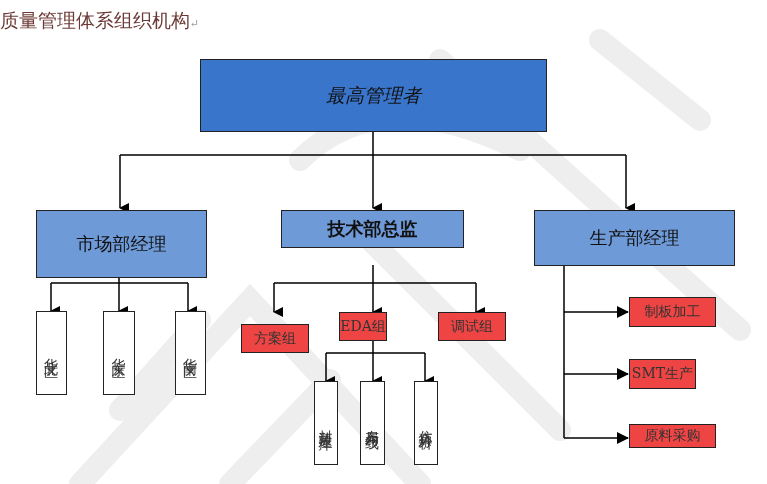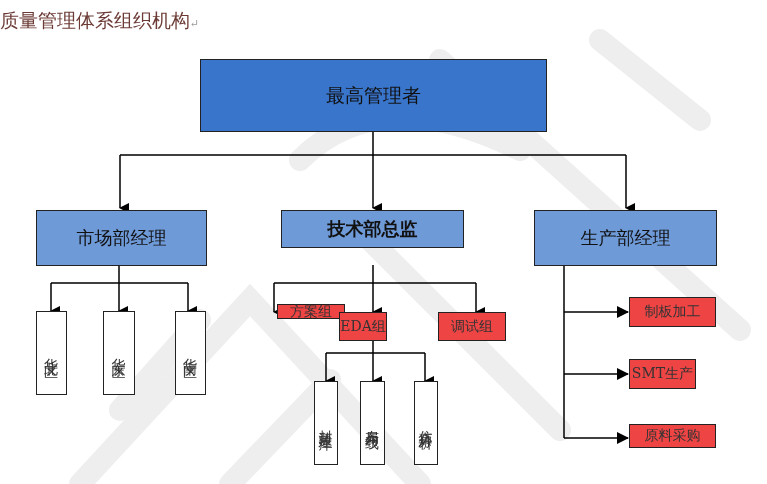--- a/index.html
+++ b/index.html
@@ -67,45 +67,45 @@
     <path d="M373 353 L373 381" marker-end="url(#ah)"></path>
     <path d="M425 353 L425 381" marker-end="url(#ah)"></path>
 
     <path d="M564 265 L564 438"></path>
     <path d="M564 312 L628 312" marker-end="url(#ar)"></path>
     <path d="M564 374 L628 374" marker-end="url(#ar)"></path>
     <path d="M564 438 L628 438" marker-end="url(#ar)"></path>
   </g>
 </svg>
 
-<div class="box top" style="left:200px;top:59px;width:347px;height:73px;">
+<div class="box top" style="left:200px;top:59px;width:347px;height:73px;font-style:italic;">
   <span>最高管理者</span>
 </div>
 
-<div class="box mgr" style="left:36px;top:210px;width:171px;height:56px;">
+<div class="box mgr" style="left:36px;top:210px;width:171px;height:68px;">
   <span>市场部经理</span>
 </div>
 <div class="box mgr" style="left:281px;top:210px;width:183px;height:38px;font-weight:bold;">
   <span>技术部总监</span>
 </div>
-<div class="box mgr" style="left:534px;top:210px;width:183px;height:56px;">
+<div class="box mgr" style="left:534px;top:210px;width:201px;height:56px;">
   <span>生产部经理</span>
 </div>
 
 <div class="box vert" style="left:36px;top:311px;width:31px;height:84px;">
   <span>华北区</span>
 </div>
 <div class="box vert" style="left:103px;top:311px;width:32px;height:84px;">
   <span>华东区</span>
 </div>
 <div class="box vert" style="left:175px;top:311px;width:31px;height:84px;">
   <span>华南区</span>
 </div>
 
-<div class="box leaf" style="left:241px;top:304px;width:68px;height:15px;margin-left:36px;">
+<div class="box leaf" style="left:241px;top:324px;width:68px;height:29px;">
   <span>方案组</span>
 </div>
 <div class="box leaf" style="left:339px;top:312px;width:48px;height:29px;">
   <span>EDA组</span>
 </div>
 <div class="box leaf" style="left:438px;top:312px;width:68px;height:29px;">
   <span>调试组</span>
 </div>
 
 <div class="box vert" style="left:314px;top:381px;width:24px;height:84px;letter-spacing:2px;">

